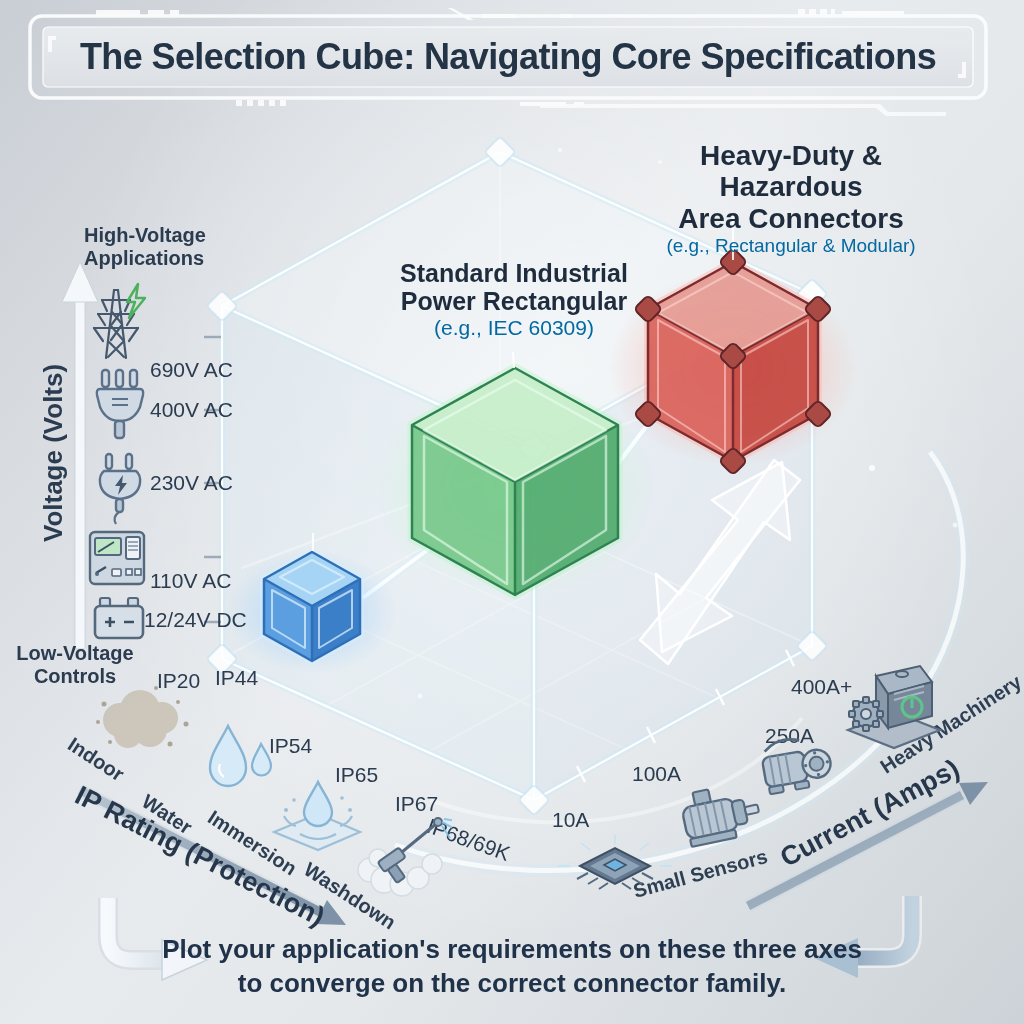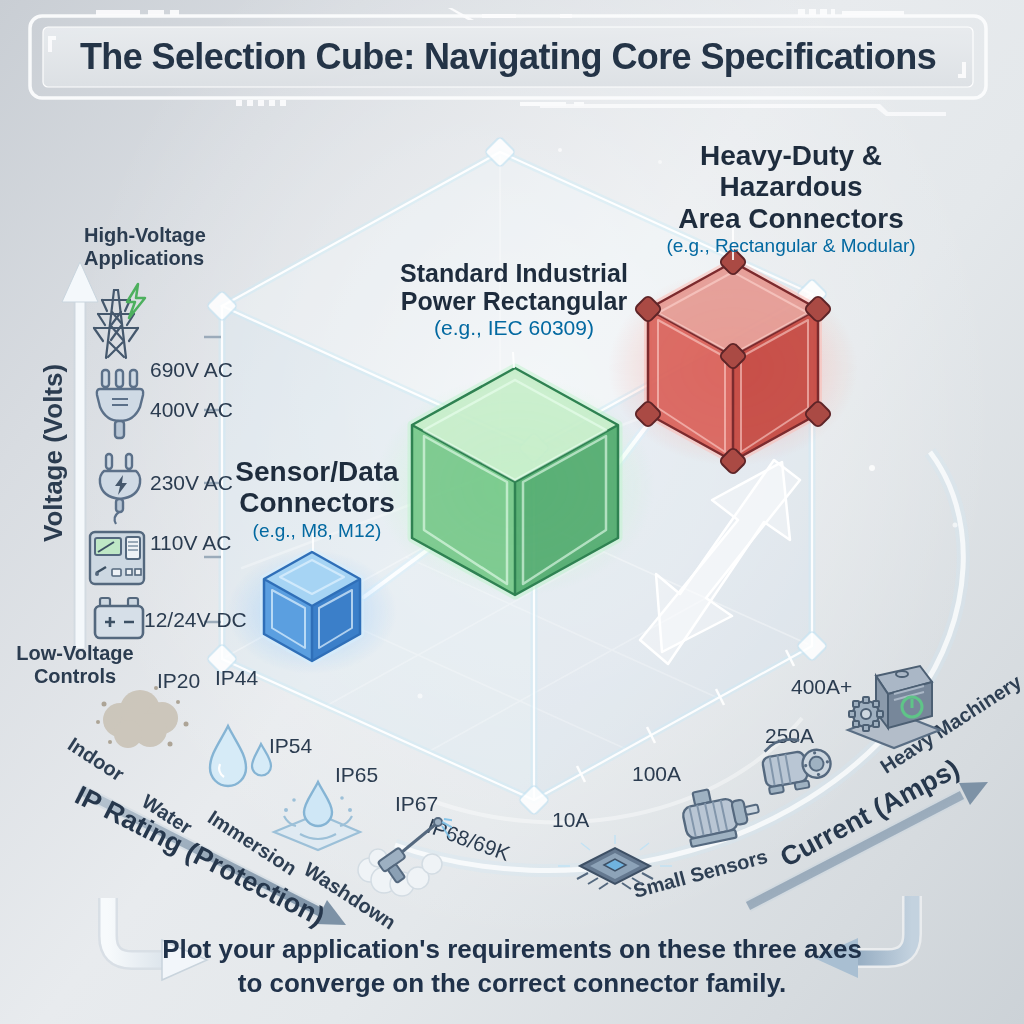--- a/index.html
+++ b/index.html
@@ -286,21 +286,21 @@
   </g>
 </svg>
 <div class="title">The Selection Cube: Navigating Core Specifications</div>
 
 <div class="lbl pre" style="left:84px;top:224px;width:140px;font-size:20px;font-weight:700;">High-Voltage
 Applications</div>
 <div class="lbl ctr" style="left:-56px;top:438px;width:220px;font-size:26px;font-weight:700;transform:rotate(-90deg);">Voltage (Volts)</div>
 <div class="lbl tick" style="left:150px;top:325px;margin-top:33px;">690V AC</div>
 <div class="lbl tick" style="left:150px;top:398px;">400V AC</div>
 <div class="lbl tick" style="left:150px;top:471px;">230V AC</div>
-<div class="lbl tick" style="left:150px;top:531px;">110V AC</div>
+<div class="lbl tick" style="left:150px;top:569px;">110V AC</div>
 <div class="lbl tick" style="left:144px;top:608px;">12/24V DC</div>
 <div class="lbl pre ctr" style="left:16px;top:642px;width:118px;font-size:20px;font-weight:700;">Low-Voltage
 Controls</div>
 
 <div class="abs" style="left:84px;top:280px;">
   <svg width="66" height="82" viewBox="0 0 66 82">
     <g stroke="#45586d" stroke-width="2.2" fill="none" stroke-linecap="round">
       <path d="M22 78 L30 10 H34 L42 78"></path>
       <path d="M25 62 L40 77 M39 62 L24 77 M27 46 L39 60 M37 46 L27 60 M28 32 L38 44 M37 32 L28 44"></path>
       <path d="M14 34 H50 M18 20 H46 M10 48 H54"></path>
@@ -502,25 +502,20 @@
             <rect x="35" y="59" width="6" height="6" rx="1"></rect>
         <rect x="11" y="49" width="6" height="6" rx="1"></rect>
             <rect x="31" y="49" width="6" height="6" rx="1"></rect>
         <rect x="11" y="69" width="6" height="6" rx="1"></rect>
             <rect x="31" y="69" width="6" height="6" rx="1"></rect>
       </g>
     </g>
   </svg>
 </div>
 
-<div class="fam" style="left:222px;top:456px;width:190px;">
-  <div class="l1">Sensor/Data</div>
-  <div class="l2">Connectors</div>
-  <div class="ex">(e.g., M8, M12)</div>
-</div>
 <div class="fam" style="left:398px;top:259px;width:232px;">
   <div class="l1" style="font-size:25px">Standard Industrial</div>
   <div class="l2" style="font-size:25px">Power Rectangular</div>
   <div class="ex" style="font-size:21px">(e.g., IEC 60309)</div>
 </div>
 <div class="fam" style="left:645px;top:140px;width:292px;">
   <div class="l1">Heavy-Duty &amp; Hazardous</div>
   <div class="l2">Area Connectors</div>
   <div class="ex">(e.g., Rectangular &amp; Modular)</div>
 </div>

